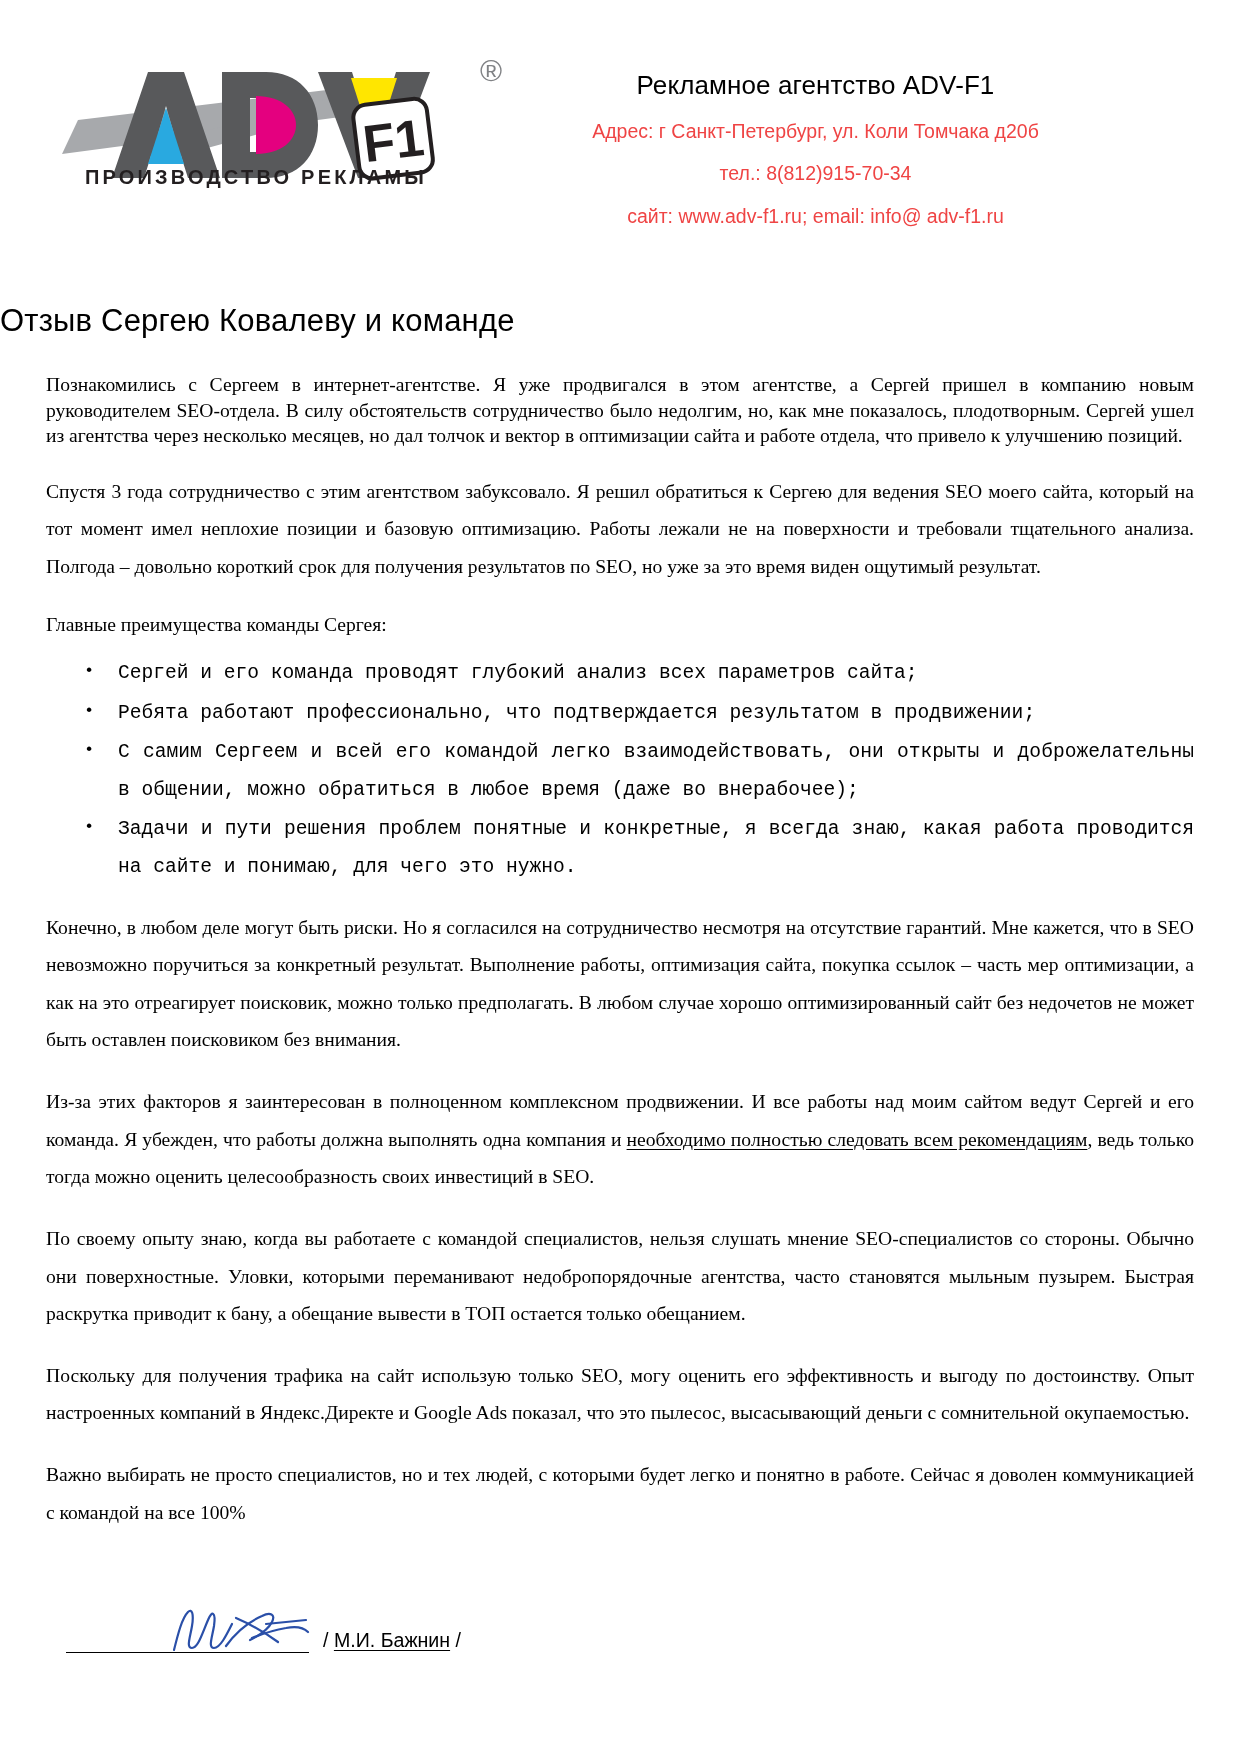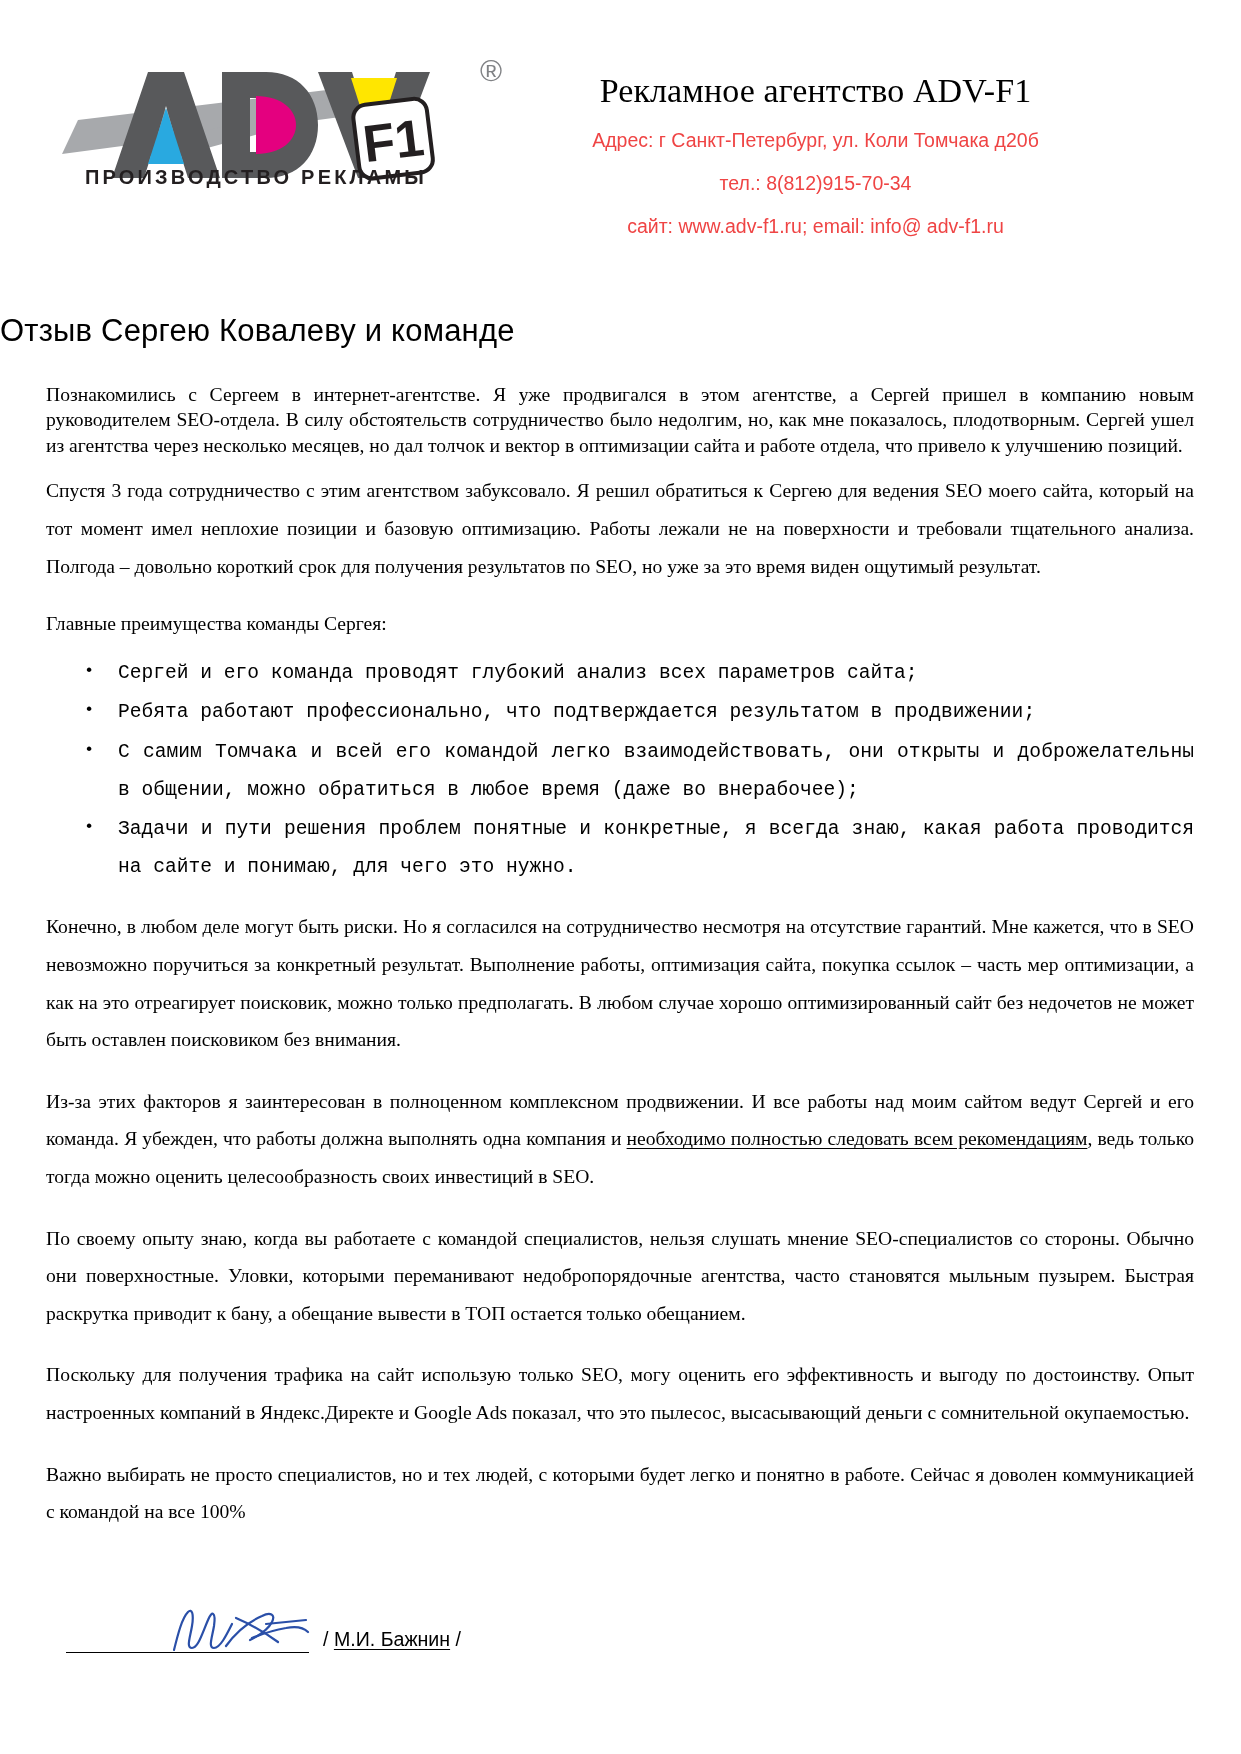--- a/index.html
+++ b/index.html
@@ -46,28 +46,27 @@
   }
 
   .header-text {
     flex: 1 1 auto;
     text-align: center;
     padding-top: 24px;
     font-family: "Liberation Sans", "DejaVu Sans", sans-serif;
   }
 
   .company-title {
-    font-size: 34px;
+    font-size: 26px;
     line-height: 1.22;
     font-weight: 400;
     letter-spacing: 0.1px;
     color: #000;
     margin: 0 0 4px 0;
     white-space: nowrap;
-    font-family: Liberation Serif, serif;
   }
 
   .company-line {
     font-size: 19.5px;
     line-height: 1.36;
     font-weight: 400;
     color: #ef4444;
     margin: 16px;
     white-space: nowrap;
   }
@@ -93,21 +92,21 @@
     color: #000;
   }
 
   p.tight {
     line-height: 1.30;
     margin-top: 26px;
   }
 
   p.loose {
     line-height: 1.92;
-    margin-top: 14px;
+    margin-top: 24px;
   }
 
   p.first {
     margin-top: 33px;
     line-height: 1.30;
   }
 
   .bullets {
     list-style: none;
     margin: 18px 0 0 0;
@@ -228,21 +227,21 @@
 
     <p class="para first">Познакомились с Сергеем в интернет-агентстве. Я уже продвигался в этом агентстве, а Сергей пришел в компанию новым руководителем SEO-отдела. В силу обстоятельств сотрудничество было недолгим, но, как мне показалось, плодотворным. Сергей ушел из агентства через несколько месяцев, но дал толчок и вектор в оптимизации сайта и работе отдела, что привело к улучшению позиций.</p>
 
     <p class="para loose">Спустя 3 года сотрудничество с этим агентством забуксовало. Я решил обратиться к Сергею для ведения SEO моего сайта, который на тот момент имел неплохие позиции и базовую оптимизацию. Работы лежали не на поверхности и требовали тщательного анализа. Полгода – довольно короткий срок для получения результатов по SEO, но уже за это время виден ощутимый результат.</p>
 
     <p class="para tight">Главные преимущества команды Сергея:</p>
 
     <ul class="bullets">
       <li>Сергей и его команда проводят глубокий анализ всех параметров сайта;</li>
       <li>Ребята работают профессионально, что подтверждается результатом в продвижении;</li>
-      <li>С самим Томчака и всей его командой легко взаимодействовать, они открыты и доброжелательны в общении, можно обратиться в любое время (даже во внерабочее);</li>
+      <li>С самим Сергеем и всей его командой легко взаимодействовать, они открыты и доброжелательны в общении, можно обратиться в любое время (даже во внерабочее);</li>
       <li>Задачи и пути решения проблем понятные и конкретные, я всегда знаю, какая работа проводится на сайте и понимаю, для чего это нужно.</li>
     </ul>
 
     <p class="para loose" style="margin-top:22px;">Конечно, в любом деле могут быть риски. Но я согласился на сотрудничество несмотря на отсутствие гарантий. Мне кажется, что в SEO невозможно поручиться за конкретный результат. Выполнение работы, оптимизация сайта, покупка ссылок – часть мер оптимизации, а как на это отреагирует поисковик, можно только предполагать. В любом случае хорошо оптимизированный сайт без недочетов не может быть оставлен поисковиком без внимания.</p>
 
     <p class="para loose" style="margin-top:24px;"><span>Из-за этих факторов я заинтересован в полноценном комплексном продвижении. И все работы над моим сайтом ведут Сергей и его команда. Я убежден, что работы должна выполнять одна компания и </span><span class="underlined">необходимо полностью следовать всем рекомендациям</span><span>, ведь только тогда можно оценить целесообразность своих инвестиций в SEO.</span></p>
 
     <p class="para loose" style="margin-top:24px;">По своему опыту знаю, когда вы работаете с командой специалистов, нельзя слушать мнение SEO-специалистов со стороны. Обычно они поверхностные. Уловки, которыми переманивают недобропорядочные агентства, часто становятся мыльным пузырем. Быстрая раскрутка приводит к бану, а обещание вывести в ТОП остается только обещанием.</p>
 
     <p class="para loose" style="margin-top:24px;">Поскольку для получения трафика на сайт использую только SEO, могу оценить его эффективность и выгоду по достоинству. Опыт настроенных компаний в Яндекс.Директе и Google Ads показал, что это пылесос, высасывающий деньги с сомнительной окупаемостью.</p>

